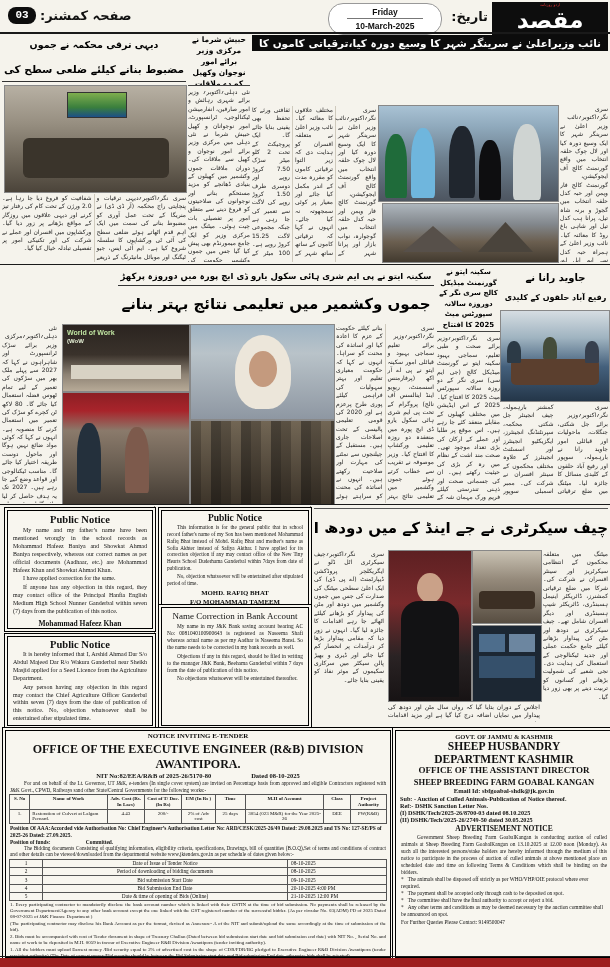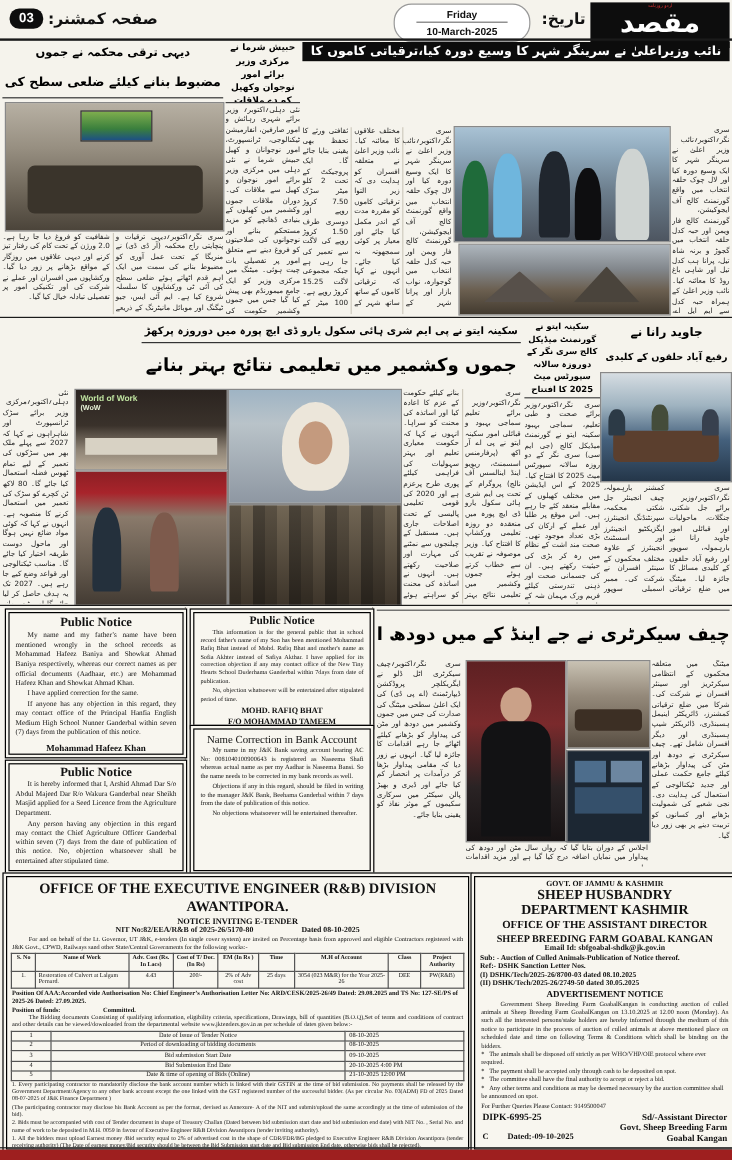--- a/index.html
+++ b/index.html
@@ -38,21 +38,21 @@
   <div class="abs" style="right:2px;top:2px;width:116px;height:38px;background:#0d0d0d;color:#fff;text-align:center;">
     <div class="urdu" style="font-size:4px;color:#d33;line-height:1.4;">اردو روزنامہ</div>
     <div class="urdu" style="font-size:23px;font-weight:bold;line-height:1.1;">مقصد</div>
   </div>
   <div class="abs urdu" style="right:122px;top:9px;font-size:13px;font-weight:bold;">تاریخ:</div>
   <div class="abs" style="right:168px;top:3px;width:112px;height:30px;background:#fff;border:1px solid #999;border-radius:15px;text-align:center;font-family:'Liberation Sans',sans-serif;">
     <div style="font-size:8.5px;font-weight:bold;border-bottom:1px solid #777;margin:3px 18px 0;padding-bottom:1px;">Friday</div>
     <div style="font-size:8.5px;font-weight:bold;margin-top:2px;">10-March-2025</div>
   </div>
   <div class="abs urdu" style="left:40px;top:8px;font-size:13px;font-weight:bold;">صفحہ کمشنر:</div>
-  <div class="abs" style="left:8px;top:7px;width:28px;height:17px;background:#0d0d0d;color:#fff;border-radius:8px;text-align:center;font-size:11px;font-weight:bold;font-family:Liberation Sans, sans-serif;line-height:17px;">03</div>
+  <div class="abs" style="left:8px;top:7px;width:28px;height:17px;background:#0d0d0d;color:#fff;border-radius:8px;text-align:center;font-size:11px;font-weight:bold;font-family:Liberation Mono, monospace;line-height:17px;">03</div>
   <div class="hrule" style="left:0;top:32px;width:610px;height:1.5px;"></div>
 
   <div class="abs banner urdu" style="left:252px;top:35px;width:356px;height:16px;font-size:10.5px;line-height:16px;">نائب وزیراعلیٰ نے سرینگر شہر کا وسیع دورہ کیا،ترقیاتی کاموں کا جائزہ لیا</div>
 
   <div class="abs urdu uh" style="left:2px;top:35px;width:184px;height:20px;font-size:9.5px;line-height:20px;">دیہی ترقی محکمہ نے جموں وکشمیرمیں منریگا کی عمل آوری کو</div>
   <div class="abs urdu uh" style="left:2px;top:57px;width:184px;height:24px;font-size:10.5px;line-height:24px;border-bottom:1px solid #333;">مضبوط بنانے کیلئے ضلعی سطح کی آئی ٹی ورکشاپوں کا انعقاد کیا</div>
   <div class="photo" style="left:4px;top:85px;width:181px;height:106px;background:linear-gradient(180deg,#b7b0a3 0%,#978f81 35%,#6e6659 70%,#4b443a 100%);">
     <div class="abs" style="left:62px;top:6px;width:58px;height:24px;background:linear-gradient(180deg,#7fae4e,#3a7f3d 60%,#1d4f86);border:1px solid #333;"></div>
     <div class="abs" style="left:18px;top:52px;width:146px;height:40px;background:#3a342b;border-radius:6px;"></div>
   </div>
@@ -177,22 +177,22 @@
   </div>
   <div class="photo" style="left:472px;top:625px;width:68px;height:75px;background:#1c2733;">
     <div class="abs" style="left:6px;top:8px;width:26px;height:18px;background:#4d6d8c;"></div>
     <div class="abs" style="left:36px;top:8px;width:26px;height:18px;background:#6c86a0;"></div>
     <div class="abs" style="left:6px;top:30px;width:56px;height:22px;background:#35506b;"></div>
   </div>
   <div class="abs urdu ub" style="left:543px;top:550px;width:65px;height:172px;">میٹنگ میں متعلقہ محکموں کے انتظامی سیکرٹریز اور سینئر افسران نے شرکت کی۔ شرکا میں ضلع ترقیاتی کمشنرز، ڈائریکٹر اینیمل ہسبنڈری، ڈائریکٹر شیپ ہسبنڈری اور دیگر افسران شامل تھے۔ چیف سیکرٹری نے دودھ اور مٹن کی پیداوار بڑھانے کیلئے جامع حکمت عملی اور جدید ٹیکنالوجی کے استعمال کی ہدایت دی۔ نجی شعبے کی شمولیت بڑھانے اور کسانوں کو تربیت دینے پر بھی زور دیا گیا۔</div>
   <div class="abs urdu ub" style="left:388px;top:703px;width:152px;height:19px;">اجلاس کے دوران بتایا گیا کہ رواں سال مٹن اور دودھ کی پیداوار میں نمایاں اضافہ درج کیا گیا ہے اور مزید اقدامات جاری ہیں۔</div>
 
   <div class="nbox" style="left:2px;top:727px;width:384px;height:226px;">
+    <div style="font-weight:bold;text-align:center;font-size:7px;margin-top:1px;">NOTICE INVITING E-TENDER</div>
     <div style="font-weight:bold;text-align:center;font-size:12px;margin-top:2px;">OFFICE  OF  THE  EXECUTIVE  ENGINEER  (R&amp;B)  DIVISION  AWANTIPORA.</div>
-    <div style="font-weight:bold;text-align:center;font-size:7px;margin-top:1px;">NOTICE INVITING E-TENDER</div>
     <div style="display:flex;justify-content:center;gap:40px;font-weight:bold;font-size:6.5px;">
       <span>NIT No:82/EEA/R&amp;B of 2025-26/5170-80</span>
       <span>Dated 08-10-2025</span>
     </div>
     <div style="font-size:5.2px;line-height:1.25;text-align:justify;margin:1px 4px 1px;text-indent:14px;">For and on behalf of the Lt. Governor, UT J&amp;K, e-tenders (In single cover system) are invited on Percentage basis from approved and eligible Contractors registered with J&amp;K Govt.,  CPWD, Railways sand other State/Central Governments for the following works:-</div>
     <table class="ttab" style="margin:0 3px;width:calc(100% - 6px);">
       <tbody>
           <tr>
         <th style="width:16px;">S. No</th>
         <th style="width:76px;">Name of Work</th>
@@ -271,32 +271,18 @@
     <div style="font-weight:bold;font-size:6.2px;margin:0 4px;">Ref:-    DSHK Sanction Letter Nos.</div>
     <div style="font-weight:bold;font-size:6.2px;margin:0 4px;">(I)     DSHK/Tech/2025-26/8700-03   dated   08.10.2025</div>
     <div style="font-weight:bold;font-size:6.2px;margin:0 4px;">(II)    DSHK/Tech/2025-26/2749-50   dated   30.05.2025</div>
     <div style="font-weight:bold;text-align:center;font-size:7.5px;margin-top:1px;">ADVERTISEMENT   NOTICE</div>
     <div style="font-size:5.3px;line-height:1.3;text-align:justify;margin:1px 5px 0;text-indent:16px;">Government Sheep Breeding Farm GoabalKangan is conducting auction of culled animals at Sheep Breeding Farm GoabalKangan on 13.10.2025 at 12.00 noon (Monday). As such all the interested persons/stake holders are hereby informed through the medium of this notice to participate in the process of auction of culled animals at above mentioned place on scheduled date and time on following Terms &amp; Conditions which shall be binding on the bidders.</div>
     <div style="font-size:5.3px;line-height:1.3;margin:1px 5px 0;"><span>*</span>&nbsp;&nbsp;&nbsp;<span>The animals shall be disposed off strictly as per WHO/VHP/OIE protocol where ever required.</span></div>
     <div style="font-size:5.3px;line-height:1.3;margin:0 5px;"><span>*</span>&nbsp;&nbsp;&nbsp;<span>The payment shall be accepted only through cash to be deposited on spot.</span></div>
     <div style="font-size:5.3px;line-height:1.3;margin:0 5px;"><span>*</span>&nbsp;&nbsp;&nbsp;<span>The committee shall have the final authority to accept or reject a bid.</span></div>
     <div style="font-size:5.3px;line-height:1.3;margin:0 5px;"><span>*</span>&nbsp;&nbsp;&nbsp;<span>Any other terms and conditions as may be deemed necessary by the auction committee shall be announced on spot.</span></div>
     <div style="font-size:5.3px;margin:1px 5px 0;">For Further Queries Please Contact: 9149500047</div>
-    <div style="display:flex;justify-content:space-between;margin:1px 6px 0;">
-      <div>
-        <div style="font-weight:bold;font-size:8px;">DIPK-6995-25</div>
-        <div style="font-weight:bold;font-size:7px;margin-top:8px;">
-          <span style="margin-right:14px;">C</span>
-          <span>Dated:-09-10-2025</span>
-        </div>
-      </div>
-      <div style="text-align:right;font-weight:bold;font-size:7.5px;line-height:1.2;">
-        <div>Sd/-Assistant  Director</div>
-        <div>Govt. Sheep Breeding Farm</div>
-        <div>Goabal Kangan</div>
-      </div>
-    </div>
   </div>
 
   <div class="hrule" style="left:0;top:956px;width:610px;"></div>
   <div class="abs" style="left:0;top:958px;width:610px;height:9px;background:#9e1f1f;"></div>
 
 </div>
 
 </body></html>

